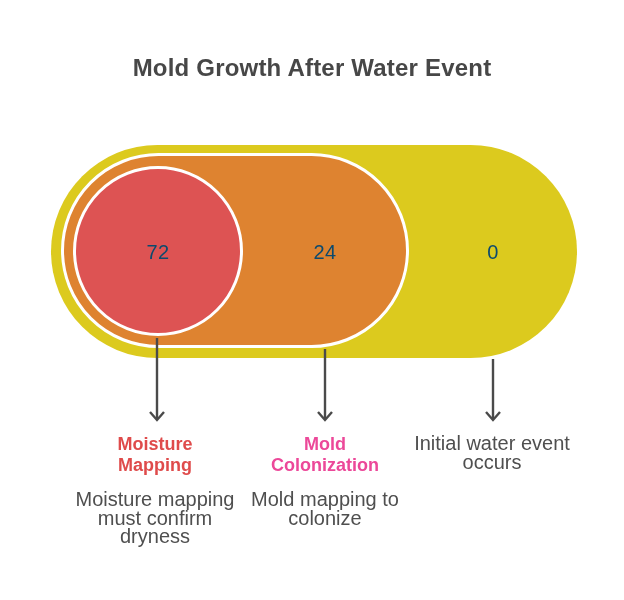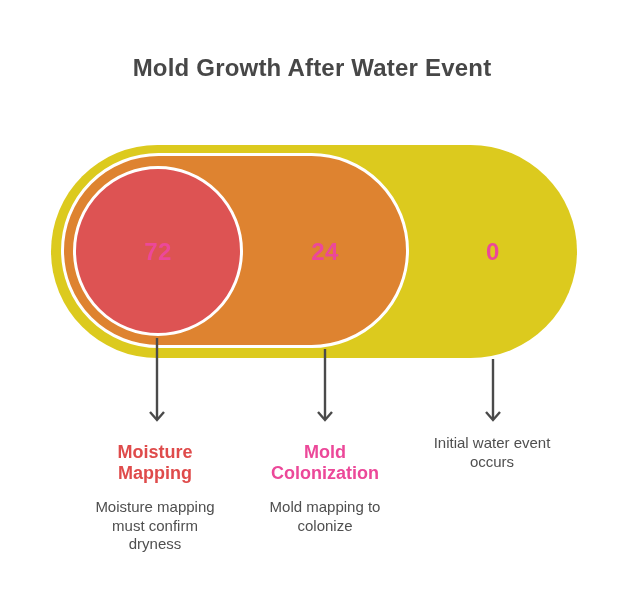--- a/index.html
+++ b/index.html
@@ -50,23 +50,23 @@
     left: 73px;
     top: 166px;
     width: 170px;
     height: 170px;
     border-radius: 50%;
     border: 3px solid #ffffff;
   }
   .stage-value {
     position: absolute;
     transform: translate(-50%, -50%);
-    font-size: 24px;
-    font-weight: bold;
-    color: #ec4899;
+    font-size: 20px;
+    font-weight: normal;
+    color: #0c4a6e;
     letter-spacing: 0.5px;
   }
   .value-1 { left: 158px; top: 252px; }
   .value-2 { left: 325px; top: 252px; text-align: center; }
   .value-3 { left: 493px; top: 252px; }
   .arrow {
     position: absolute;
     display: block;
   }
   .arrow-1 { left: 146px; top: 338px; }
@@ -75,29 +75,29 @@
   .stage-label {
     position: absolute;
     top: 434px;
     width: 170px;
     text-align: center;
   }
   .label-1 { left: 70px; }
   .label-2 { left: 240px; }
   .label-3 { left: 407px; }
   .stage-heading {
-    margin: 8px 0 14px 0;
+    margin: 0 0 14px 0;
     font-size: 18px;
     line-height: 21px;
     font-weight: bold;
     white-space: pre-line;
   }
   .stage-description {
     margin: 0;
-    font-size: 15px;
+    font-size: 20px;
     line-height: 18.5px;
     white-space: pre-line;
   }
 </style>
 </head>
 <body>
 
 <div class="canvas">
 
   <h1 class="title" style="color: rgb(71, 71, 71);">Mold Growth After Water Event</h1>

